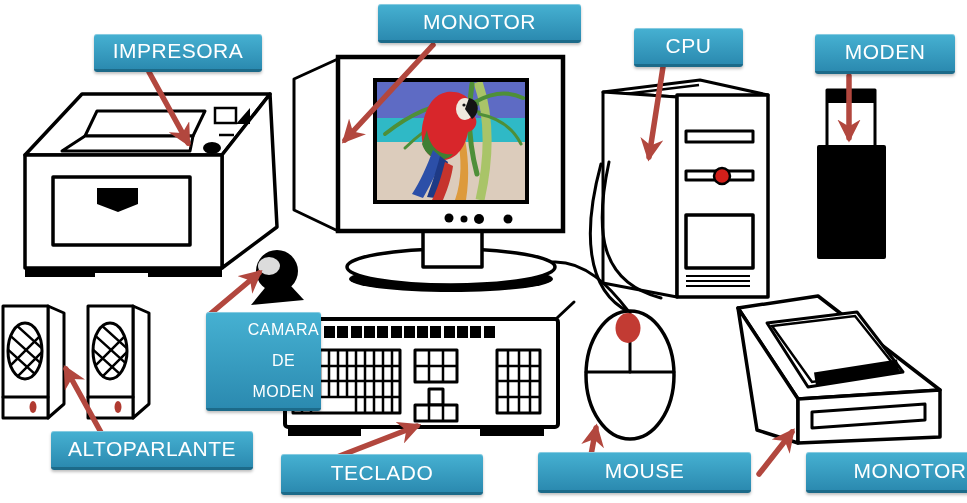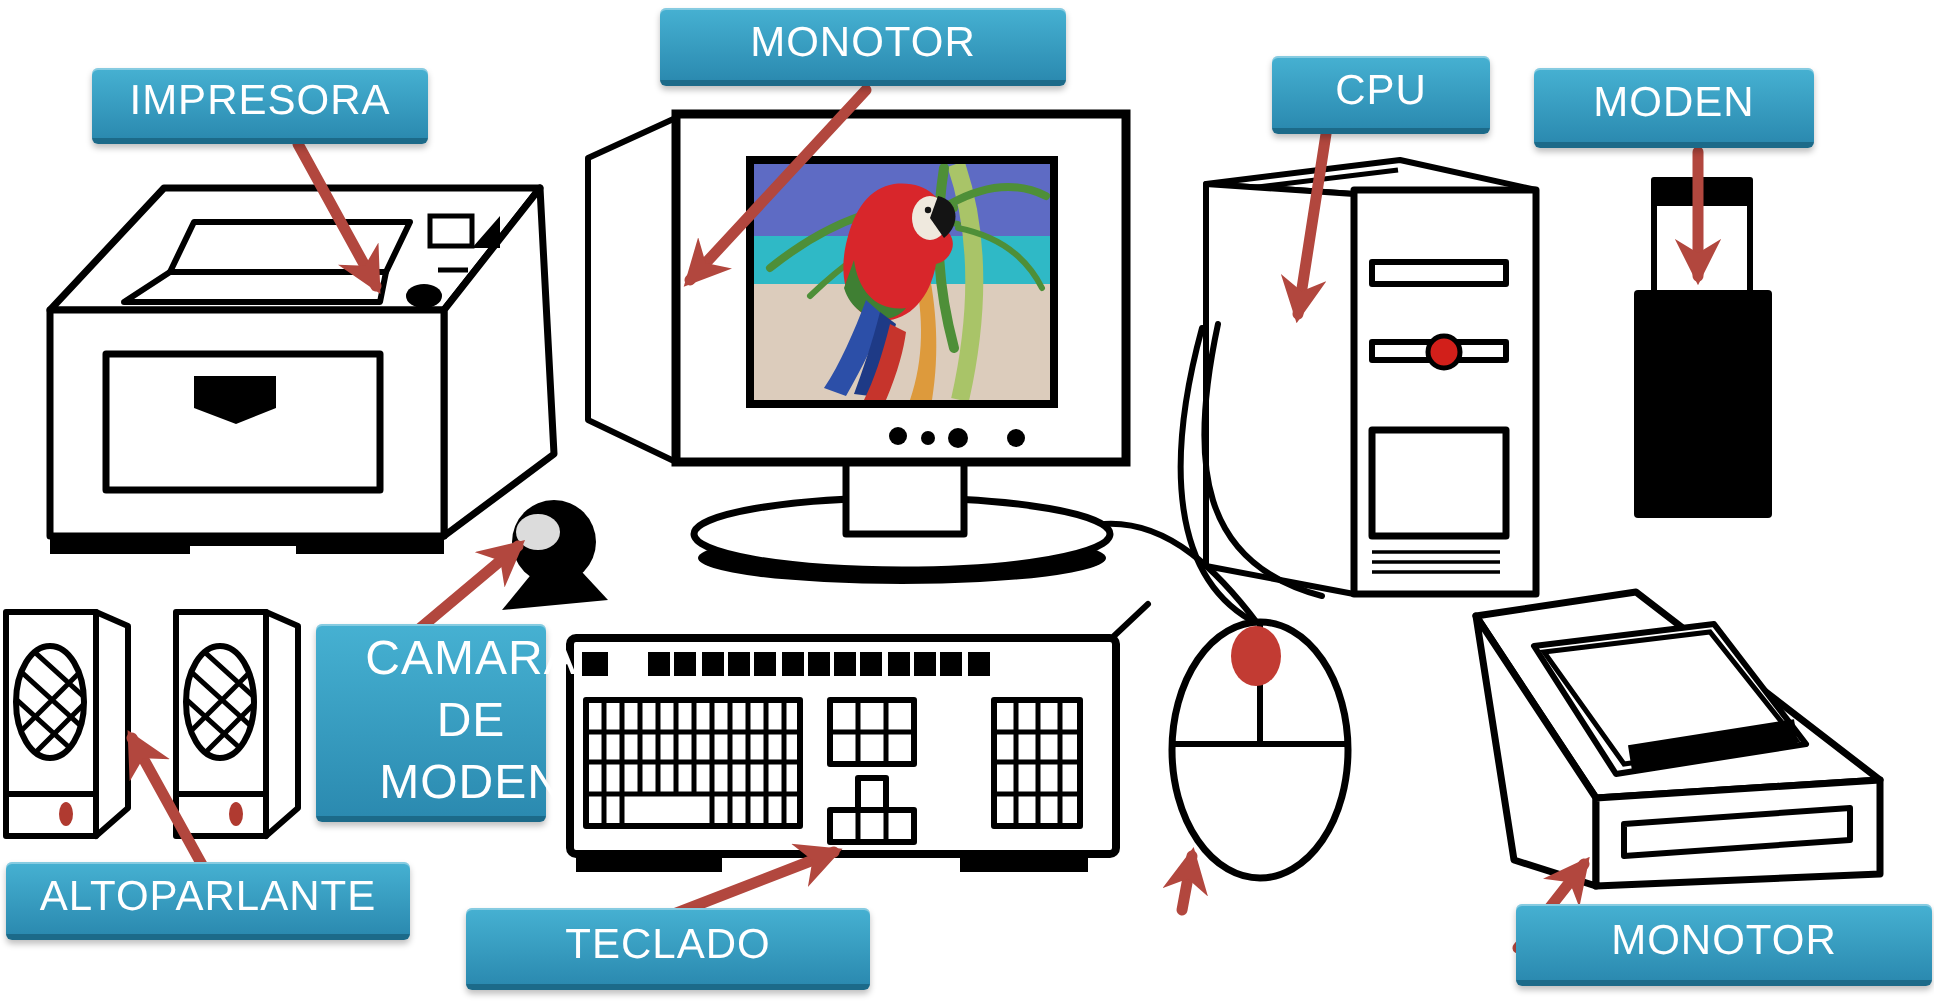--- a/index.html
+++ b/index.html
@@ -13,23 +13,23 @@
   html,body{margin:0;padding:0;}
   body{background:var(--background);font-family:"Liberation Sans",sans-serif;}
   .stage{position:relative;width:967px;height:503px;overflow:hidden;background:var(--background);}
   .stage svg.art{position:absolute;left:0;top:0;}
   .label{
     position:absolute;display:flex;flex-direction:column;align-items:center;justify-content:center;
     background:linear-gradient(var(--label-top),var(--label-bottom));
     border-bottom:3px solid var(--label-edge);border-radius:3px;
     box-shadow:inset 0 1px 0 rgba(255,255,255,.35), 0 2px 3px rgba(0,0,0,.25);
     color:var(--label-text);font-size:21px;letter-spacing:.5px;text-align:center;
-    box-sizing:border-box;line-height:1.05;
+    box-sizing:border-box;line-height:1.05;margin-left:48px;
   }
-  .label.multiline{font-size:24px;line-height:31px;padding-left:40px;}
+  .label.multiline{font-size:16px;line-height:31px;padding-left:40px;}
   .ln{fill:none;stroke:var(--outline);stroke-width:3;stroke-linejoin:round;stroke-linecap:round;}
   .fw{fill:#fff;stroke:var(--outline);stroke-width:3.5;stroke-linejoin:round;}
   .fw3{fill:#fff;stroke:var(--outline);stroke-width:3;stroke-linejoin:round;}
   .fb{fill:var(--outline);stroke:none;}
   .thin{fill:none;stroke:var(--outline);stroke-width:2.5;}
   .hair{fill:none;stroke:var(--outline);stroke-width:1.8;}
   .arrow{fill:none;stroke:var(--arrow);stroke-width:5.5;stroke-linecap:round;marker-end:url(#ah);}
   .arrowhead{fill:var(--arrow);}
 </style>
 </head>
@@ -232,34 +232,37 @@
     <path class="arrow" d="M759,474 L792,432"></path>
   </g>
 </svg>
 
 <div class="label" style="left:46px;top:34px;width:168px;height:38px">
   <span>IMPRESORA</span>
 </div>
 <div class="label" style="left:330px;top:4px;width:203px;height:39px">
   <span>MONOTOR</span>
 </div>
-<div class="label" style="left:636px;top:28px;width:109px;height:39px">
+<div class="label" style="left:586px;top:28px;width:109px;height:39px">
   <span>CPU</span>
 </div>
 <div class="label" style="left:767px;top:34px;width:140px;height:40px">
   <span>MODEN</span>
 </div>
 <div class="label multiline" style="left:158px;top:312px;width:115px;height:99px">
   <span>CAMARA</span>
   <span>DE</span>
   <span>MODEN</span>
 </div>
 <div class="label" style="left:3px;top:431px;width:202px;height:39px">
   <span>ALTOPARLANTE</span>
 </div>
 <div class="label" style="left:233px;top:454px;width:202px;height:41px">
   <span>TECLADO</span>
 </div>
+<div class="label" style="left:490px;top:452px;width:213px;height:41px">
+  <span>MOUSE</span>
+</div>
 <div class="label" style="left:758px;top:452px;width:208px;height:41px">
   <span>MONOTOR</span>
 </div>
 
 </div>
 
 </body></html>

